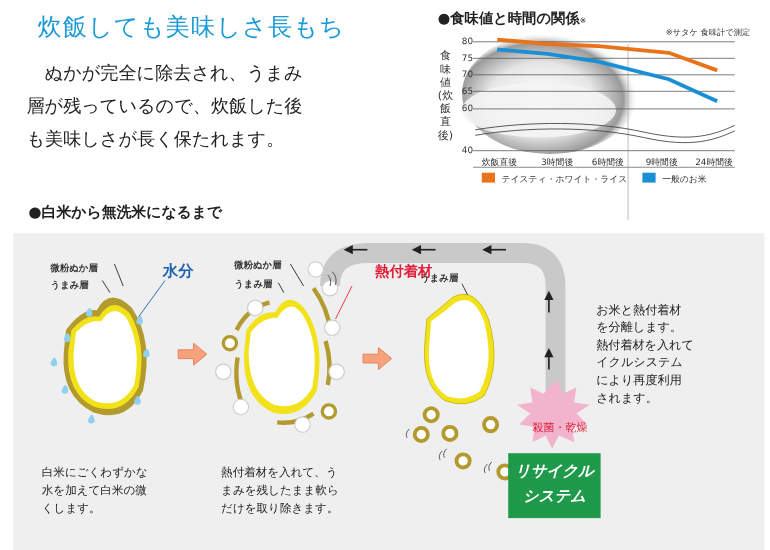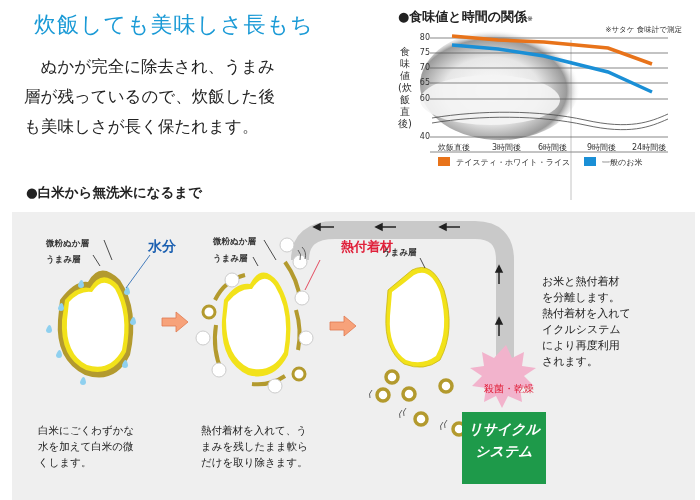--- a/index.html
+++ b/index.html
@@ -13,21 +13,21 @@
   .note { right:18px; top:25px; font-size:7.5px; color:#333; }
   .ylabel { left:398px; top:46px; width:14px; font-size:10px; line-height:12px; color:#333; text-align:center; }
   .ytick { left:416px; font-size:8px; color:#333; width:14px; text-align:right; }
   .xtick { top:142px; font-size:8px; color:#333; white-space:nowrap; }
   .legend { top:157px; font-size:8px; color:#333; white-space:nowrap; display:flex; align-items:flex-start; }
   .legend .sw { width:12px; height:9px; margin-right:6px; display:inline-block; }
   .panel { left:12px; top:212px; width:683px; height:288px; background:#efefef; }
   .lbl { font-size:8.5px; font-weight:bold; color:#333; white-space:nowrap; }
   .desc { font-size:10.5px; line-height:16px; color:#222; }
   .desc p { margin:0; white-space:nowrap; }
-  .recycle { left:462px; top:412px; width:84px; height:72px; background:#1e9a4a; color:#fff;
+  .recycle { left:462px; top:412px; width:84px; height:59px; background:#1e9a4a; color:#fff;
              font-size:14px; font-weight:bold; text-align:center; line-height:22px; padding-top:6px; box-sizing:border-box; font-style:italic; }
 </style>
 </head>
 <body>
 
 <div class="abs title">炊飯しても美味しさ長もち</div>
 <div class="abs intro">
   <p>　ぬかが完全に除去され、うまみ</p>
   <p>層が残っているので、炊飯した後</p>
   <p>も美味しさが長く保たれます。</p>

